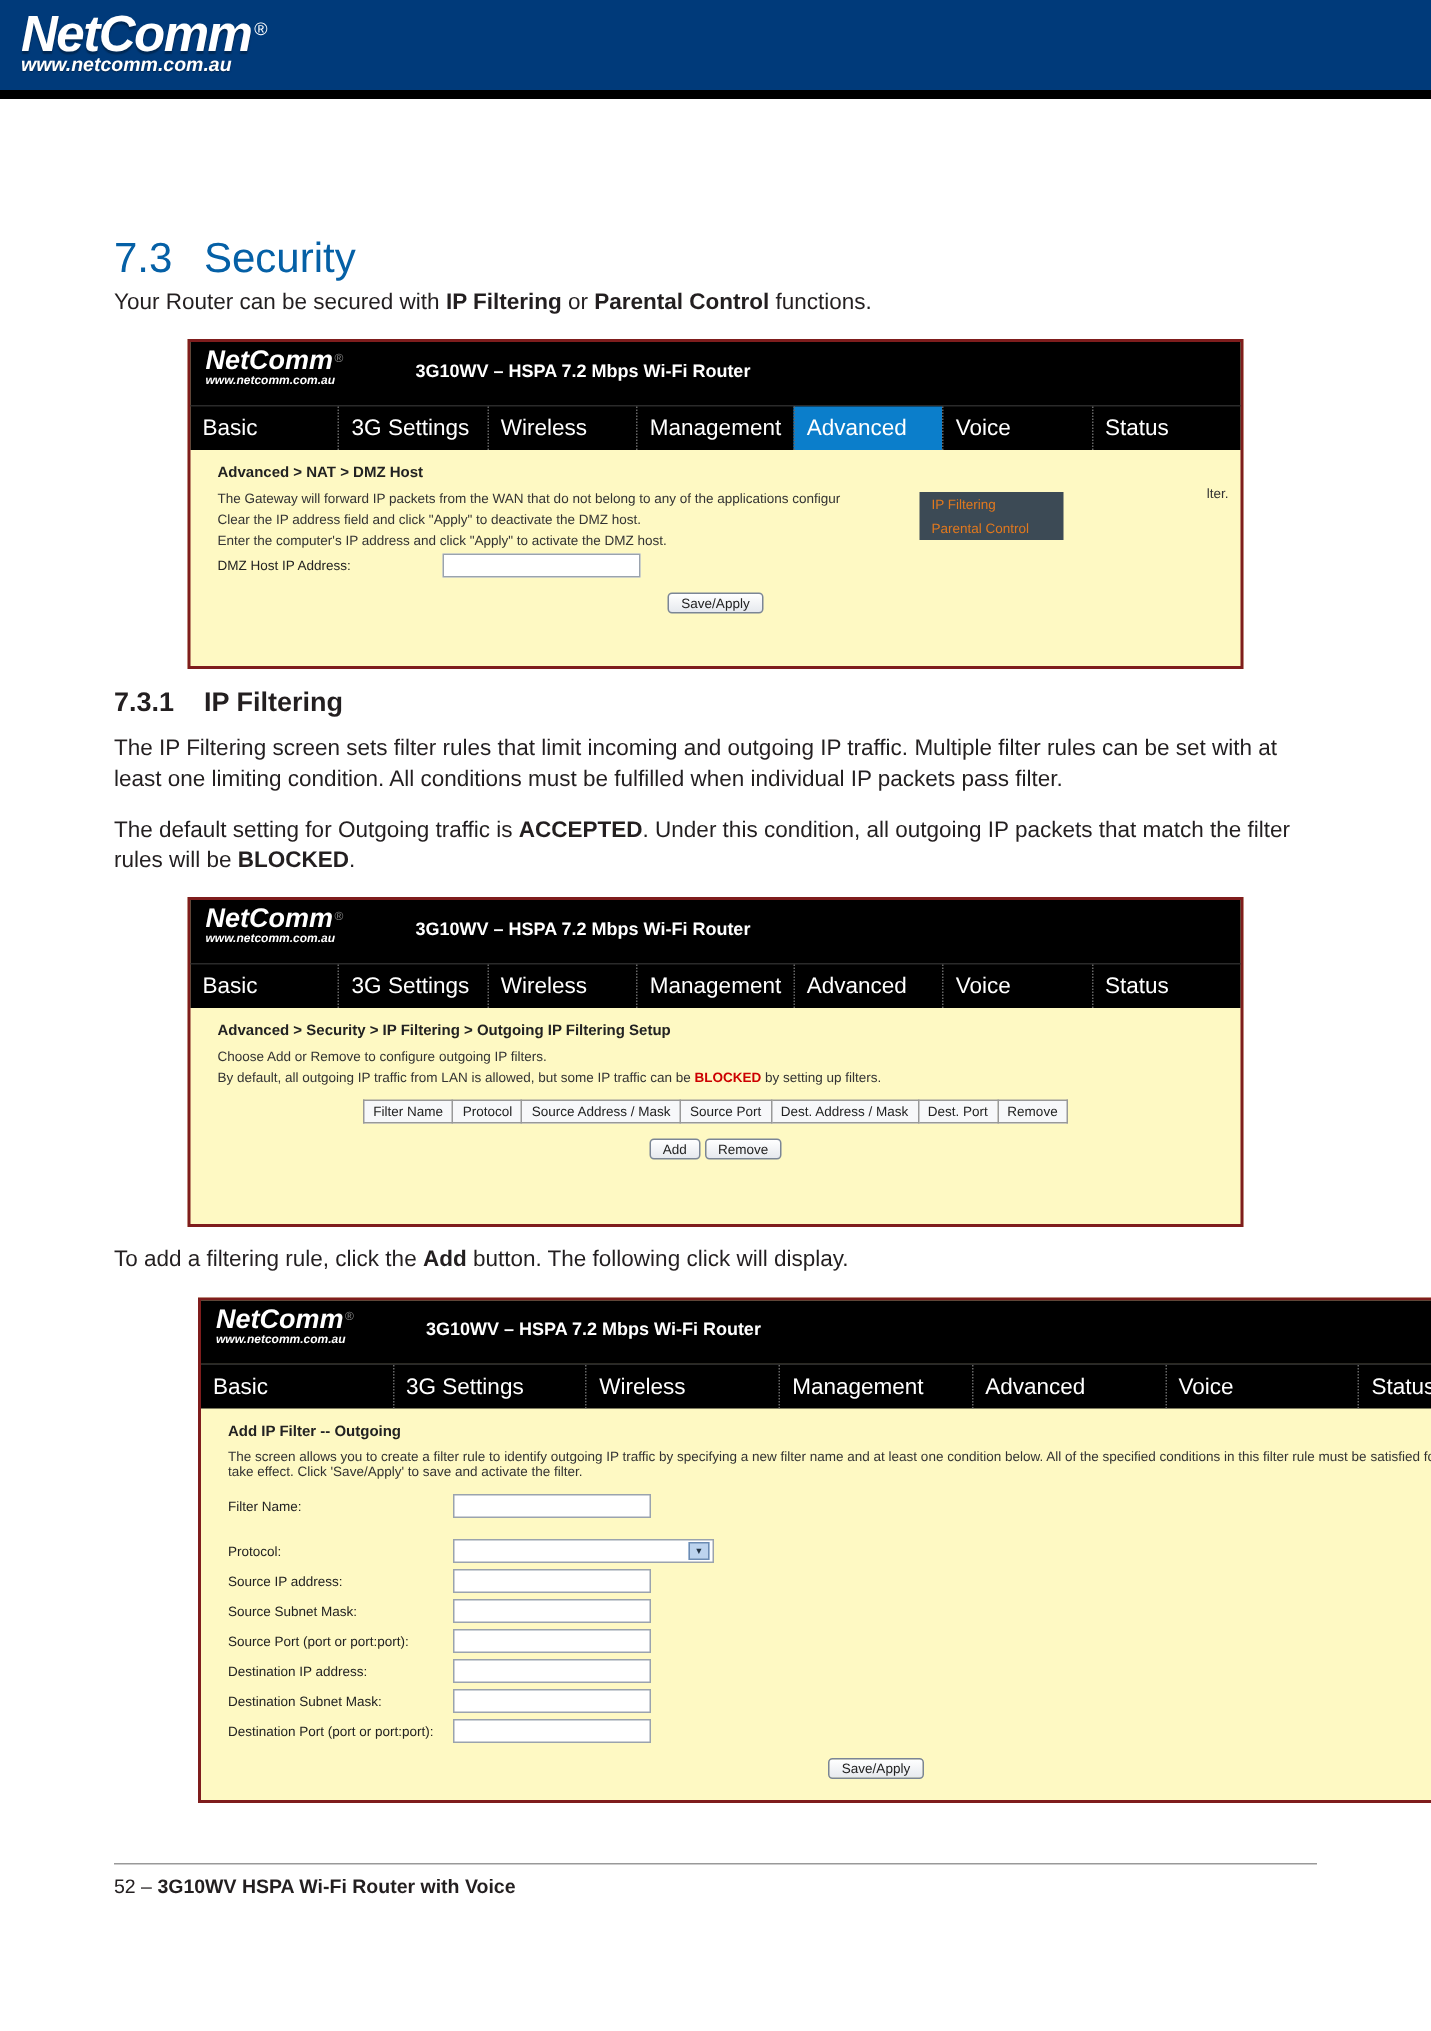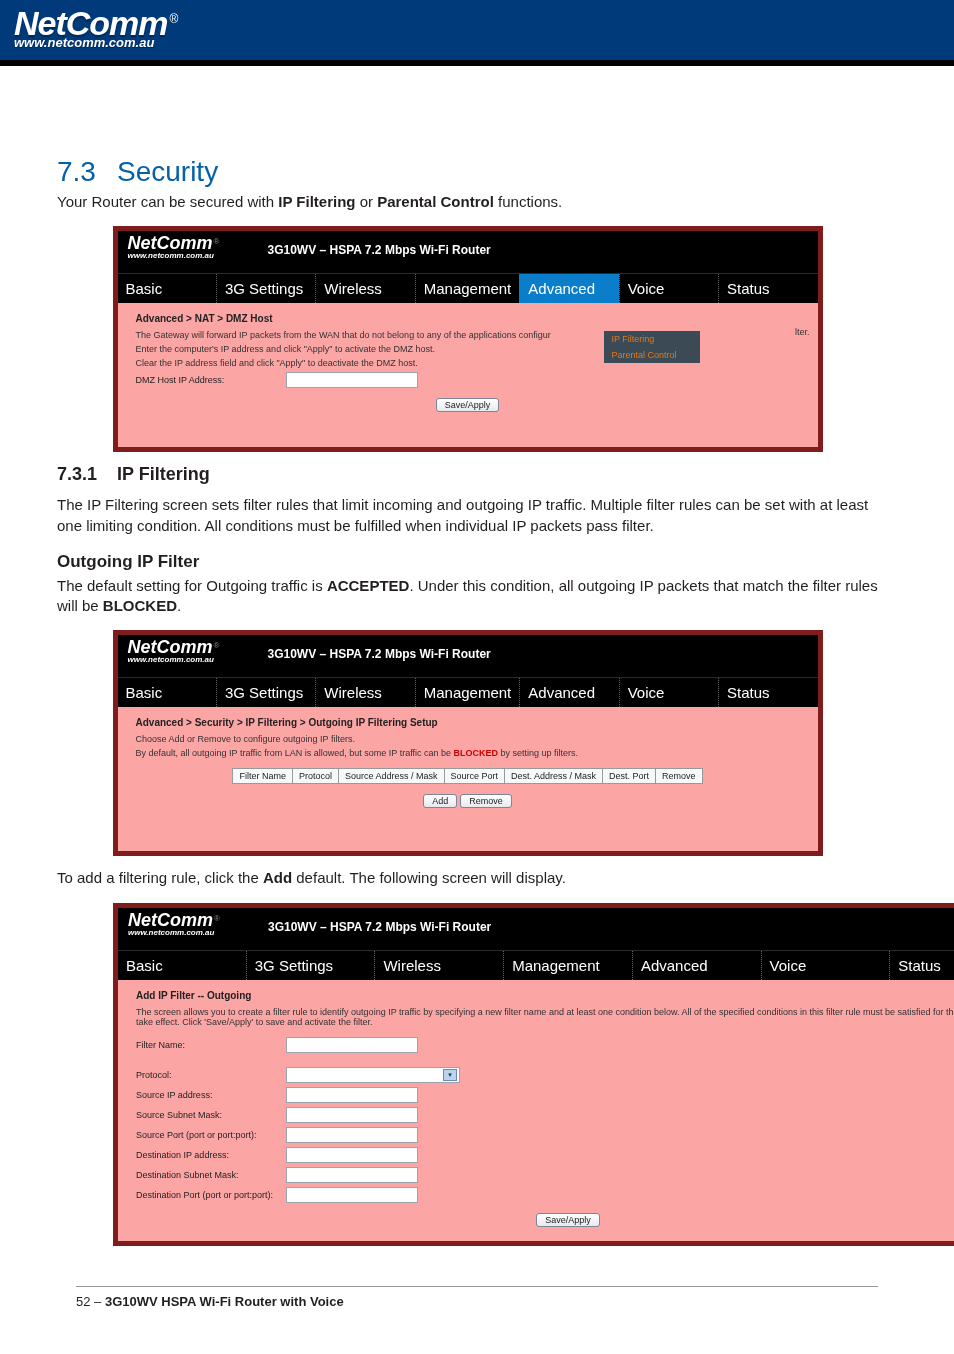--- a/index.html
+++ b/index.html
@@ -2,28 +2,28 @@
 <html><head>
 <meta charset="utf-8">
 <style>
   @page { size: 954px 1354px; margin: 0; }
   html, body { margin: 0; padding: 0; width: 954px; height: 1354px; font-family: Arial, Helvetica, sans-serif; color: #231f20; background: #fff; }
   .topbar { background: #003a7a; height: 66px; padding: 8px 14px 16px 14px; box-sizing: border-box; border-bottom: 6px solid #000000; }
   .brand-wrap { position: relative; display:inline-block; }
   .brand { font-family: Arial, Helvetica, sans-serif; font-style: italic; font-weight: 900; color: #fff; font-size: 34px; letter-spacing: -1px; line-height: 0.9; display:inline-block; text-shadow: 0 2px 1px rgba(0,0,0,.3);}
   .reg-mark { color:#fff; font-size:12px; vertical-align: top; position:relative; top:4px; left:2px;}
   .underbrand { font-style: italic; font-weight: bold; color: #fff; font-size: 13px; position: relative; top: -4px; display:block; text-shadow: 0 1px 1px rgba(0,0,0,.4);}
-  .content { padding: 90px 76px 0 57px; }
+  .content { padding: 90px 76px 0 76px; }
   h1.sect { font-family: Arial, sans-serif; color: #0560a6; font-weight: 400; font-size: 28px; margin: 0 0 4px 0; }
   .num { display:inline-block; width: 60px; }
   .body { font-size: 15px; line-height: 1.35; margin: 0 0 14px 0; color:#231f20; }
   .sub-head { font-weight: bold; font-size: 17px; margin: 16px 0 4px 0; }
   .subsect { font-weight: bold; font-size: 18px; margin: 12px 0 10px 0; }
   .subsect .num2 { display:inline-block; width: 60px; }
-  .shot-wrap { width: 700px; margin: 8px auto 12px auto; border: 5px solid #7f1d1d; background:#fca5a5; font-size: 10px; color:#222;}
+  .shot-wrap { width: 700px; margin: 8px auto 12px auto; border: 2px solid #7f1d1d; background:#fef9c3; font-size: 10px; color:#222;}
   .shot-wrap.wide { width: 900px; margin-left:56px;}
   .shot-top { background: #000; padding: 4px 10px 0 10px; height: 42px; box-sizing:border-box; position:relative;}
   .shot-brand { font-style: italic; font-weight: 900; color:#fff; font-size:18px; line-height:0.9; display:inline-block;}
   .shot-under { display:block; color:#fff; font-size:8px; font-style:italic; font-weight:bold;}
   .shot-title { position:absolute; left:150px; top:12px; color:#fff; font-size:12px; font-weight:bold;}
   .shot-regmark{ color:#888; font-size:8px; vertical-align:top; position:relative; top:2px; left:1px;}
   .tabrow { display:flex; background:#000; border-top:1px solid #2a2a2a;}
   .tab { flex:1; text-align:left; color:#fff; font-size:15px; padding:6px 8px; border-left:1px dotted #666;}
   .tab:first-child{border-left:none;}
   .tab.active { color:#fff; background:#0b7ecb; }
@@ -81,43 +81,42 @@
       <div class="tab">Wireless</div>
       <div class="tab">Management</div>
       <div class="tab active adv">Advanced</div>
       <div class="tab">Voice</div>
       <div class="tab">Status</div>
     </div>
     <div class="shot-body">
       <div class="breadcrumb">Advanced &gt; NAT &gt; DMZ Host</div>
       <div class="line">The Gateway will forward IP packets from the WAN that do not belong to any of the applications configur</div>
       <span class="pad-right">lter.</span>
+      <div class="line">Clear the IP address field and click "Apply" to deactivate the DMZ host.</div>
       <div class="line">Enter the computer's IP address and click "Apply" to activate the DMZ host.</div>
-      <div class="line">Clear the IP address field and click "Apply" to deactivate the DMZ host.</div>
       <div class="formrow">
         <label>DMZ Host IP Address:</label>
         <span class="ibox"></span>
       </div>
       <div class="center">
         <span class="btn">Save/Apply</span>
       </div>
 
       <div class="submenu" style="left:486px; top:28px;">
         <div class="item hl">IP Filtering</div>
         <div class="item hl">Parental Control</div>
       </div>
     </div>
   </div>
 
   <div class="subsect">
     <span class="num2">7.3.1</span><span>IP Filtering</span>
   </div>
   <p class="body">The IP Filtering screen sets filter rules that limit incoming and outgoing IP traffic. Multiple filter rules can be set with at least one limiting condition. All conditions must be fulfilled when individual IP packets pass filter.</p>
 
-  <div class="sub-head">Outgoing IP Filter</div>
   <p class="body">
     <span>The default setting for Outgoing traffic is </span><b>ACCEPTED</b><span>. Under this condition, all outgoing IP packets that match the filter rules will be </span><b>BLOCKED</b><span>.</span>
   </p>
 
   <div class="shot-wrap">
     <div class="shot-top">
       <span class="shot-brand">NetComm</span><span class="shot-regmark">®</span>
       <span class="shot-under">www.netcomm.com.au</span>
       <span class="shot-title">3G10WV – HSPA 7.2 Mbps Wi-Fi Router</span>
     </div>
@@ -150,21 +149,21 @@
       </tbody>
         </table>
       <div class="center">
         <span class="btn">Add</span>
         <span class="btn">Remove</span>
       </div>
     </div>
   </div>
 
   <p class="body">
-    <span>To add a filtering rule, click the </span><b>Add</b><span> default. The following screen will display.</span>
+    <span>To add a filtering rule, click the </span><b>Add</b><span> button. The following click will display.</span>
   </p>
 
   <div class="shot-wrap wide">
     <div class="shot-top">
       <span class="shot-brand">NetComm</span><span class="shot-regmark">®</span>
       <span class="shot-under">www.netcomm.com.au</span>
       <span class="shot-title">3G10WV – HSPA 7.2 Mbps Wi-Fi Router</span>
     </div>
     <div class="tabrow">
       <div class="tab">Basic</div>

